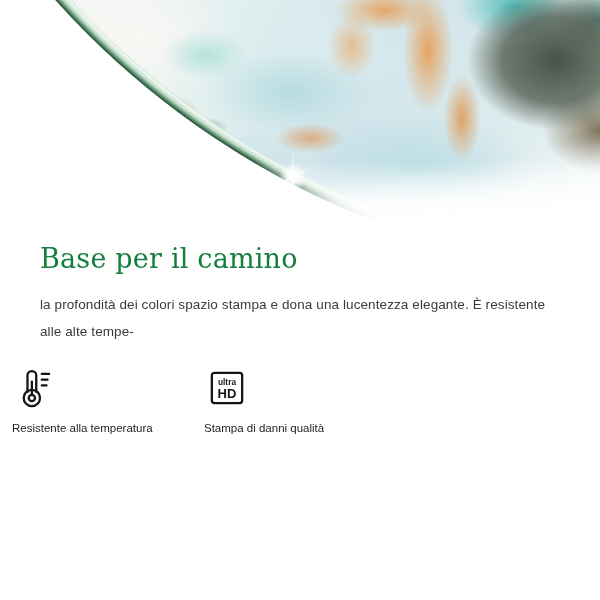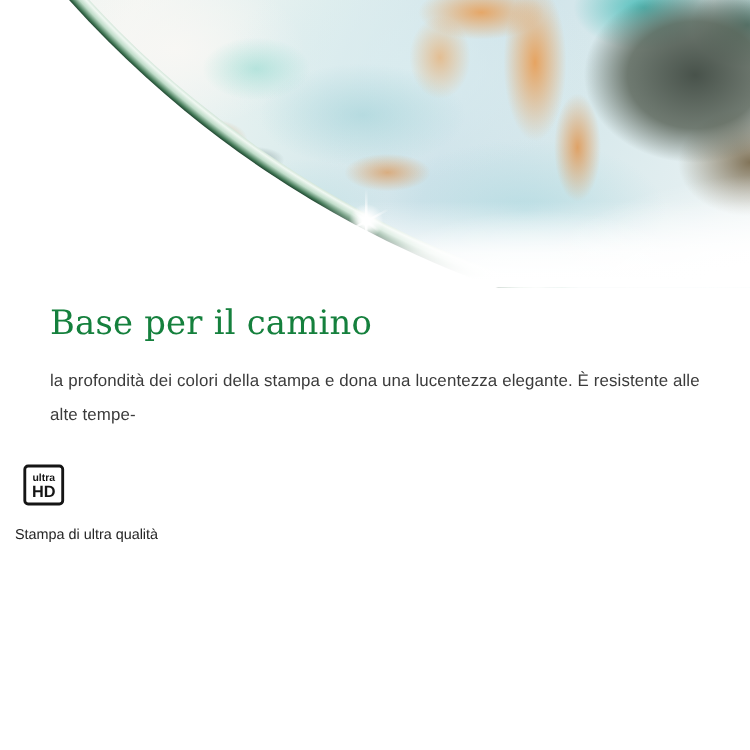--- a/index.html
+++ b/index.html
@@ -90,29 +90,41 @@
     <i class="ray c"></i>
     <i class="core"></i>
   </div>
 </div>
 
 <h1 class="title">
   <span>Base per il camino</span><br>
 </h1>
 
 <div class="desc">
-  <div>la profondità dei colori della stampa e dona una lucentezza elegante. È resistente alle alte tempe-</div>
+  <div>la profondità dei colori spazio stampa e dona una lucentezza elegante. È resistente alle alte tempe-</div>
 </div>
 
 <div class="features">
 
+  <div class="feature">
+    <svg viewBox="0 0 44 44">
+      <circle class="ico" cx="19" cy="31.5" r="7.8"></circle>
+      <path class="ico" d="M14.8,26.5 V10 A4.2,4.2 0 0 1 23.2,10 V26.5" fill="#fff"></path>
+      <line class="ico" x1="19" y1="15" x2="19" y2="28" stroke-width="2"></line>
+      <circle class="ico" cx="19" cy="31.5" r="3" stroke-width="2"></circle>
+      <line class="ico" x1="28.5" y1="8.5" x2="35.5" y2="8.5" stroke-width="2" stroke-linecap="round"></line>
+      <line class="ico" x1="28.5" y1="14" x2="34" y2="14" stroke-width="2" stroke-linecap="round"></line>
+      <line class="ico" x1="28.5" y1="19.5" x2="33" y2="19.5" stroke-width="2" stroke-linecap="round"></line>
+    </svg>
+    <div class="label">Resistente alla temperatura</div>
+  </div>
 
   <div class="feature">
     <svg viewBox="0 0 44 44">
       <rect class="ico" x="7.5" y="7.5" width="29" height="29" rx="2.5"></rect>
       <text class="badge-txt" x="22" y="19" font-size="8" font-weight="600">ultra</text>
       <text class="badge-txt" x="22" y="31.5" font-size="12.5" font-weight="700">HD</text>
     </svg>
-    <div class="label">Stampa di ultra qualità</div>
+    <div class="label">Stampa di danni qualità</div>
   </div>
 
 
 </div>
 
 </body></html>

